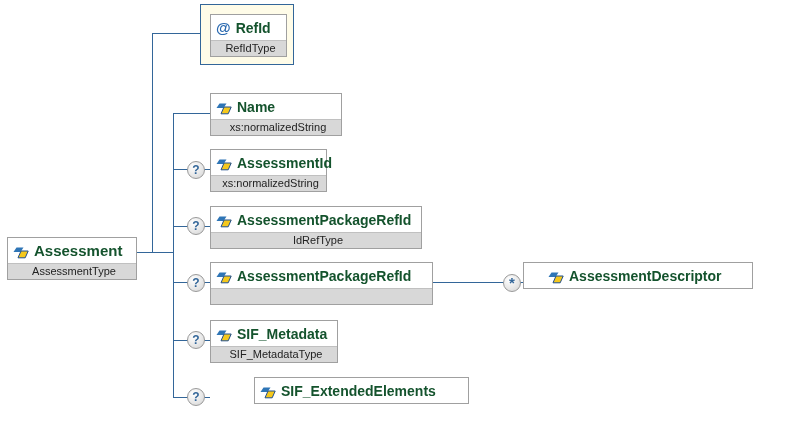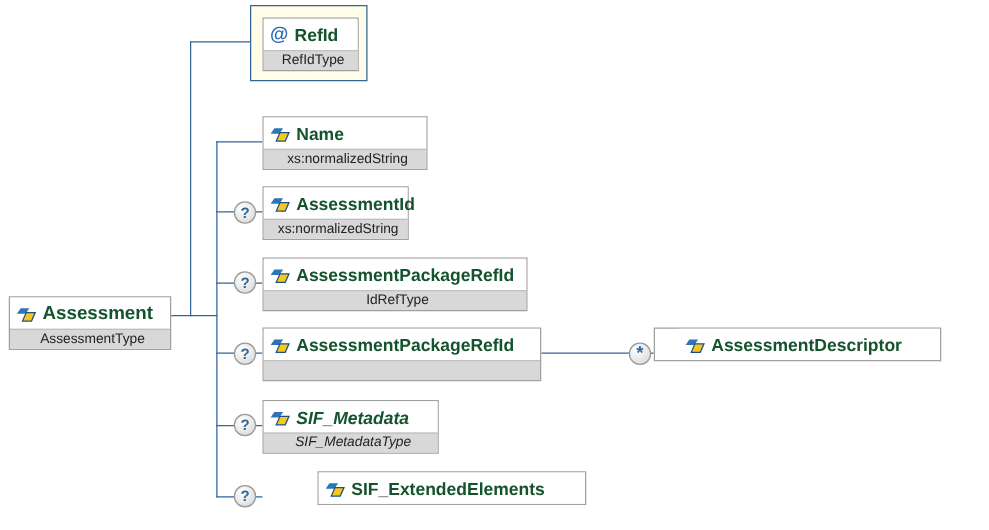--- a/index.html
+++ b/index.html
@@ -63,21 +63,21 @@
     color:#336699;font-weight:bold;
   }
   .occ.q{font-size:12px;}
   .occ.star{font-size:15px;line-height:24px;}
   
   #node-root{left:7px;top:237px;width:130px;}
   #node-name{left:210px;top:93px;width:132px;}
   #node-assessmentid{left:210px;top:149px;width:117px;}
   #node-packagerefid{left:210px;top:206px;width:212px;}
   #node-descriptors{left:210px;top:262px;width:223px;}
-  #node-metadata{left:210px;top:320px;width:141px;font-style:italic;}
+  #node-metadata{left:210px;top:320px;width:128px;}
   #node-extended{left:210px;top:377px;width:215px;margin-left:44px;}
   #node-descriptor{left:523px;top:262px;width:230px;padding-left:19px;}
 </style>
 </head>
 <body>
 
 <div id="canvas">
 
   <div class="line" style="left:136px;top:252px;width:38px;height:1px;"></div>
   <div class="line" style="left:152px;top:33px;width:1px;height:220px;"></div>

